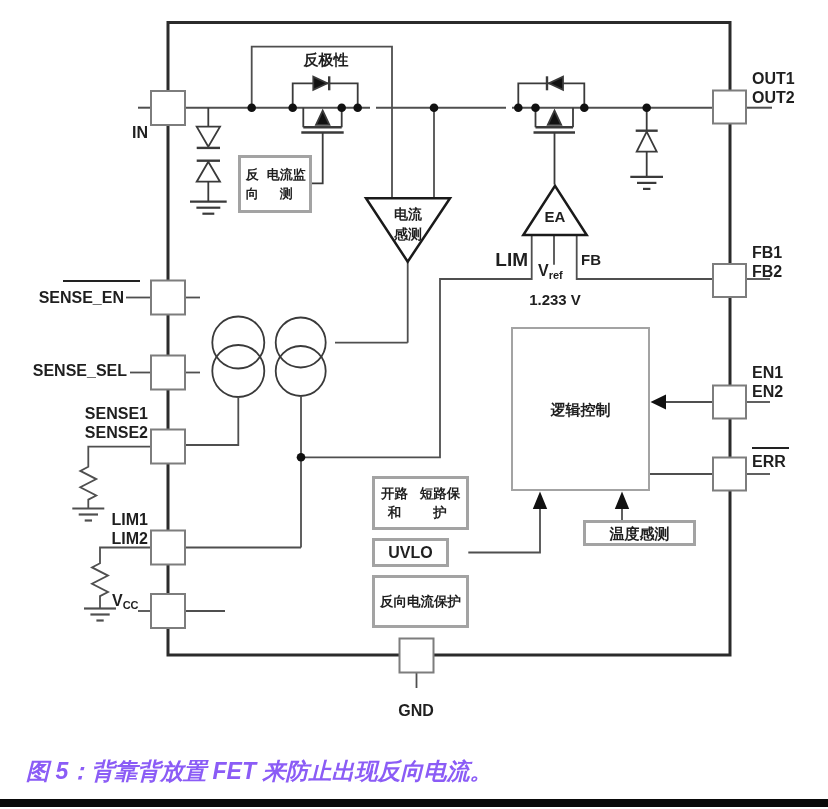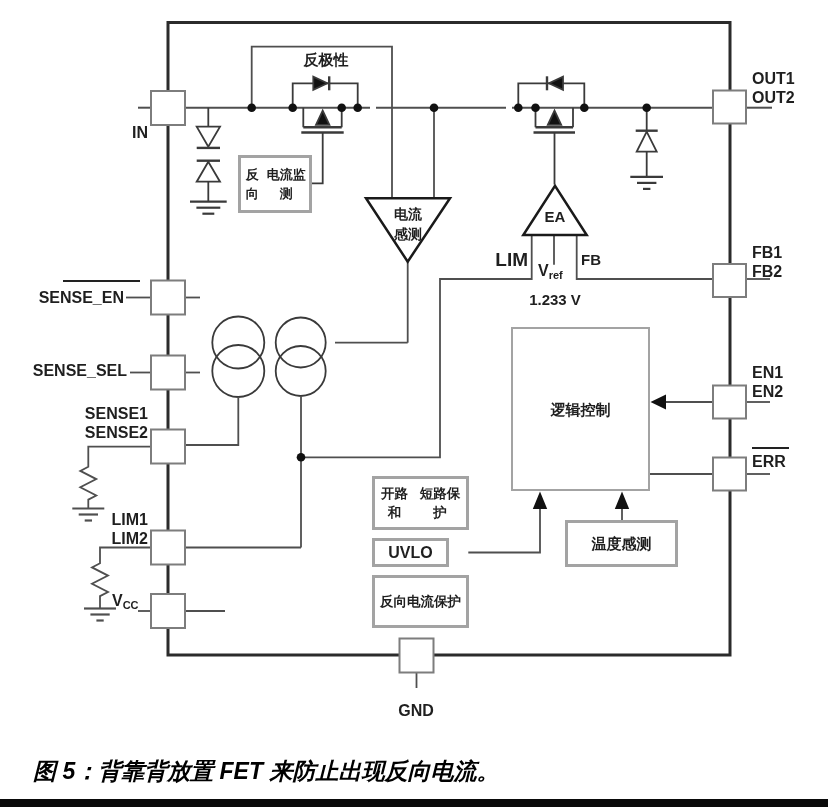--- a/index.html
+++ b/index.html
@@ -8,22 +8,22 @@
   #circuit-svg{position:absolute;left:0;top:0;}
   .lbl{position:absolute;font-weight:bold;font-size:16px;line-height:19px;white-space:nowrap;}
   .lbl.rt{text-align:right;}
   .lbl.ct{text-align:center;}
   .box{position:absolute;border:3px solid #a3a3a3;background:transparent;
        display:flex;align-items:center;justify-content:center;
        font-weight:bold;font-size:14px;line-height:19px;text-align:center;box-sizing:border-box;}
   .box.thin{border-width:2px;}
   .overline{position:absolute;height:0;border-top:2px solid #222;}
   .sub{font-size:11px;vertical-align:-3px;}
-  #caption{position:absolute;left:33px;top:756px;font-size:23px;font-style:italic;
-           font-weight:bold;color:#000000;white-space:nowrap;}
+  #caption{position:absolute;left:26px;top:756px;font-size:23px;font-style:italic;
+           font-weight:bold;color:#8b5cf6;white-space:nowrap;}
   #bottom-rule{position:absolute;left:0;top:799px;width:828px;height:8px;background:#0a0a0a;}
   .amp-lbl{position:absolute;font-weight:bold;text-align:center;}
 </style>
 </head>
 <body>
 
 <div id="stage">
 
 <svg id="circuit-svg" width="828" height="809" viewBox="0 0 828 809">
 
@@ -191,21 +191,21 @@
 <div class="box" style="left:372px;top:538px;width:77px;height:29px;font-size:16px;">
   <span>UVLO</span>
 </div>
 
 <div class="box" style="left:372px;top:575px;width:97px;height:53px;font-size:13.5px;">
   <span>反向</span>
   <span>电流保护</span>
 </div>
 
 
-<div class="box" style="left:565px;top:520px;width:113px;height:47px;font-size:15px;">
+<div class="box" style="left:583px;top:520px;width:113px;height:26px;font-size:15px;">
   <span>温度感测</span>
 </div>
 
 
 <div class="lbl ct" style="left:286px;top:50px;width:80px;font-size:15px;">反极性</div>
 
 <div class="amp-lbl" style="left:378px;top:204px;width:60px;font-size:14px;line-height:20px;">
   <div>电流</div>
   <div>感测</div>
 </div>

